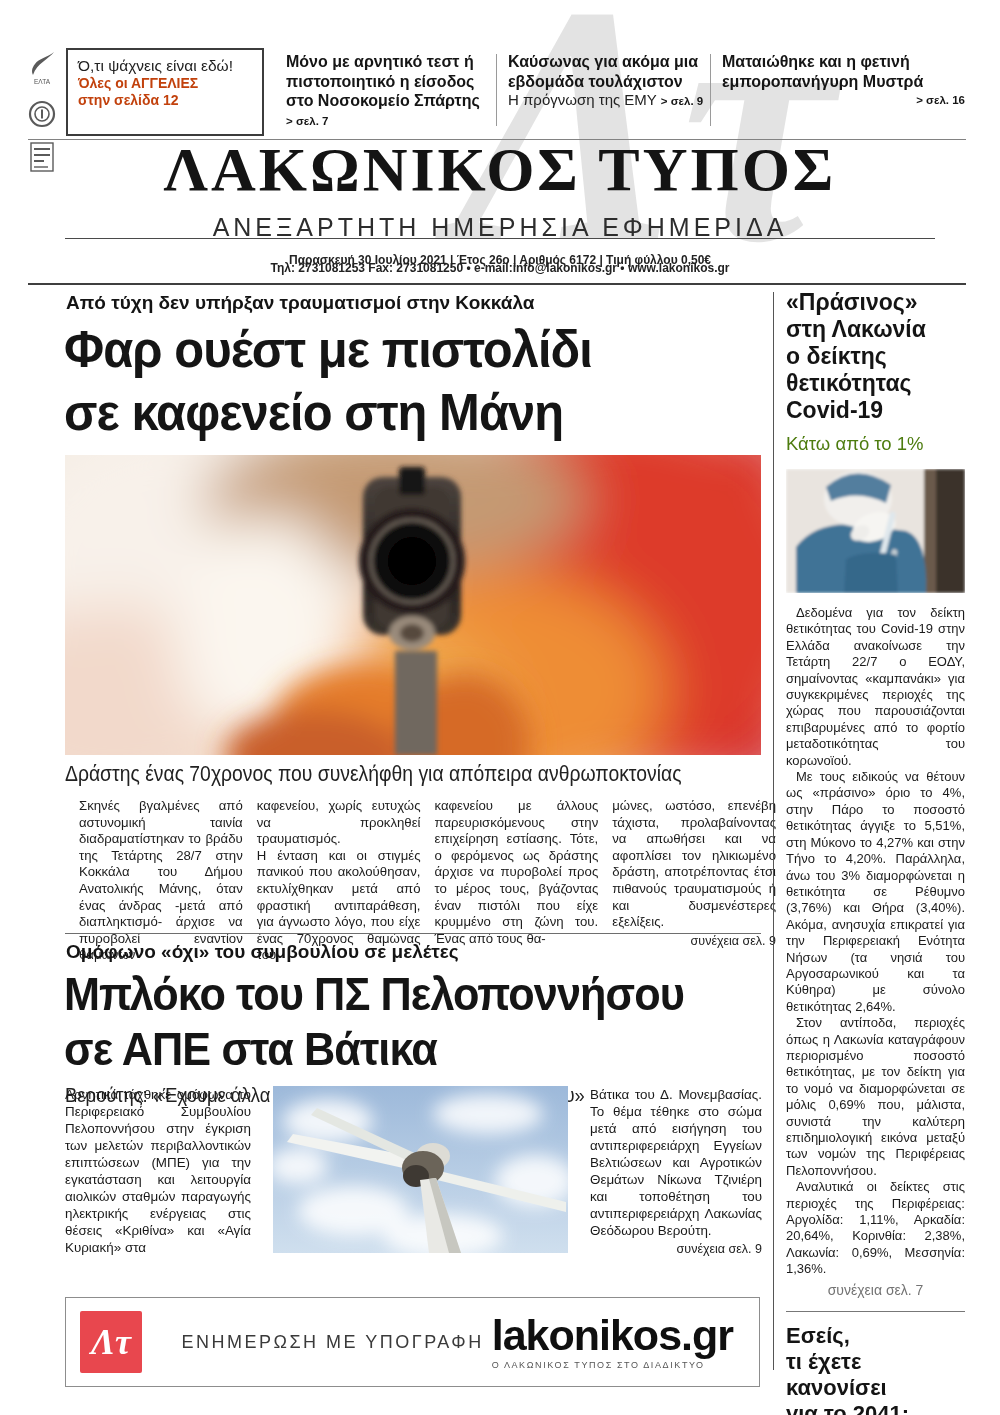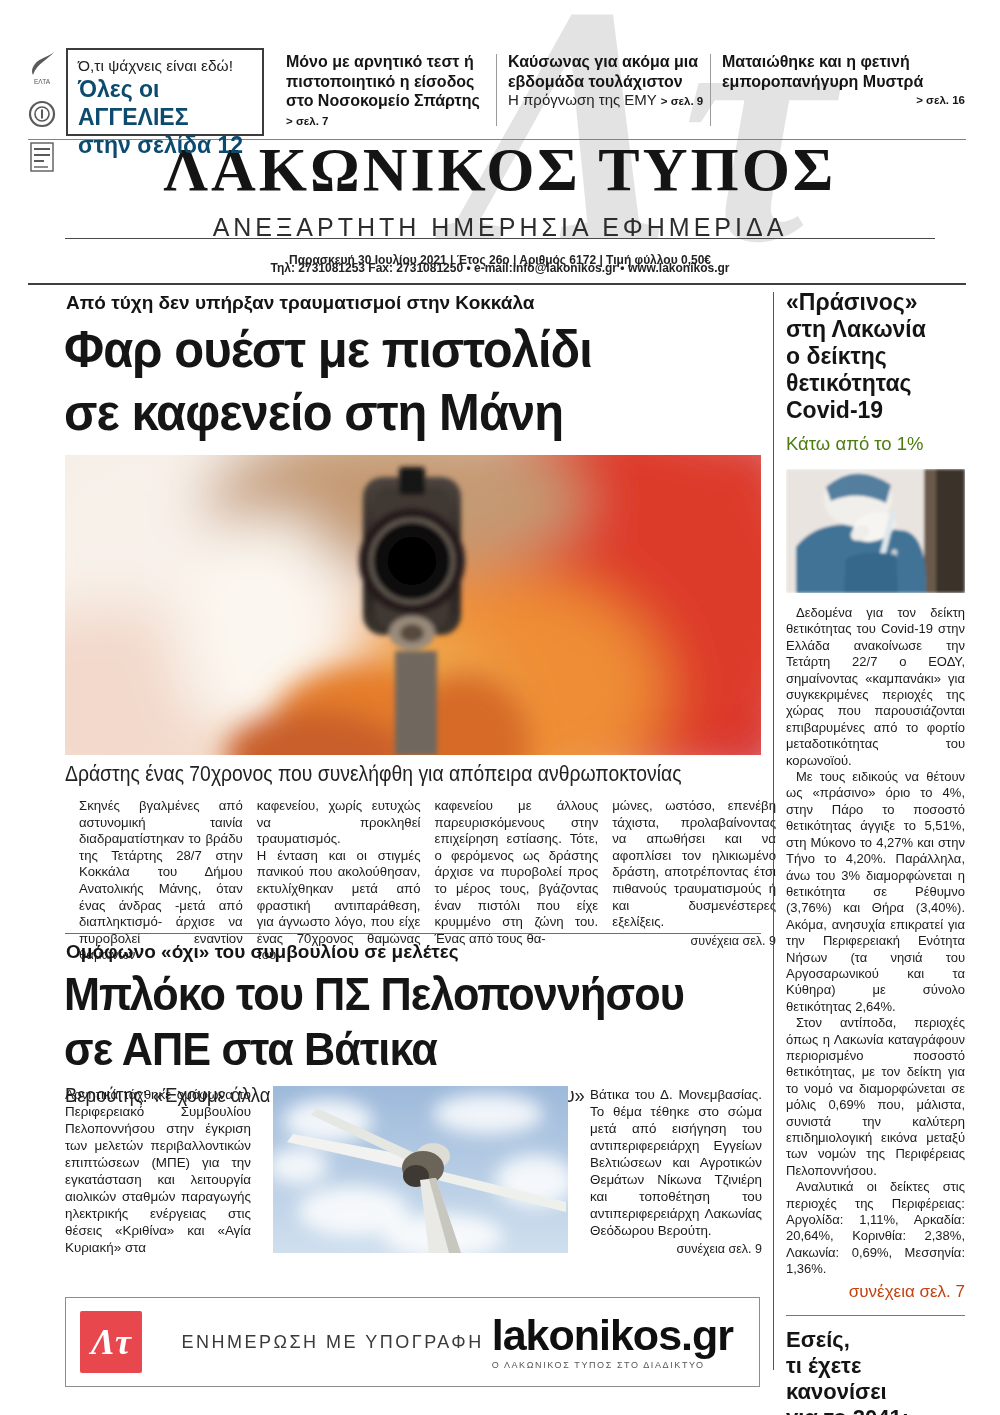--- a/index.html
+++ b/index.html
@@ -14,21 +14,21 @@
   #watermark{left:455px;top:-45px;font-family:"Liberation Serif",serif;font-style:italic;
              font-weight:700;font-size:340px;line-height:1;color:#cdcdcd;opacity:.55;z-index:0;}
 
   
   #edge-icons{left:26px;top:50px;width:32px;display:flex;flex-direction:column;gap:14px;align-items:center;z-index:2;}
 
   
   #classifieds-box{left:66px;top:48px;width:198px;height:88px;border:2px solid #3c3c3c;
                    padding:7px 10px 0;box-sizing:border-box;z-index:2;background:#fff;}
   .cb-intro{font-size:15.5px;color:#222;}
-  .cb-bold{font-size:23px;font-weight:700;line-height:1.22;color:#0c4a6e;}
+  .cb-bold{font-size:14px;font-weight:700;line-height:1.22;color:#c2410c;}
   .teaser{z-index:2;}
   .teaser-bold{font-size:16px;font-weight:700;line-height:1.22;color:#151515;}
   .teaser-light{font-size:15px;color:#222;line-height:1.25;}
   .pgref{font-size:11.5px;font-weight:700;white-space:nowrap;color:#151515;}
   #teaser-1{left:286px;top:52px;width:206px;}
   #teaser-2{left:508px;top:52px;width:198px;}
   #teaser-3{left:722px;top:52px;width:243px;}
   #teaser-3 .pgref{display:block;text-align:right;margin-top:3px;}
 
   
@@ -77,21 +77,21 @@
   #footer-slogan{margin-left:auto;font-size:18px;letter-spacing:2.5px;color:#3a3a3a;}
 
   
   #main-divider{left:773px;top:292px;height:1078px;border-left:1px solid #555;}
   #sidebar{left:786px;top:289px;width:179px;display:flex;flex-direction:column;}
   #sidebar-headline{font-size:23px;font-weight:700;line-height:27px;color:#141414;}
   #sidebar-subtitle{font-size:18.5px;color:#4d7c0f;margin-top:9px;}
   #sidebar-photo{margin-top:14px;width:179px;height:124px;overflow:hidden;}
   #sidebar-body{margin-top:12px;}
   #sidebar-body p{margin:0;font-size:13px;line-height:16.4px;text-align:justify;text-indent:10px;color:#1c1c1c;}
-  #sidebar-cont{text-align:right;font-size:17px;margin-top:4px;color:#c2410c;}
+  #sidebar-cont{text-align:center;font-size:14px;margin-top:4px;color:#737373;}
   #sidebar-rule{margin-top:13px;border-top:1px solid #777;}
   #opinion-title{margin-top:11px;font-size:22px;font-weight:700;line-height:26px;color:#141414;}
 
   svg{display:block;}
 </style>
 </head>
 <body>
 
 <div id="page">
 

